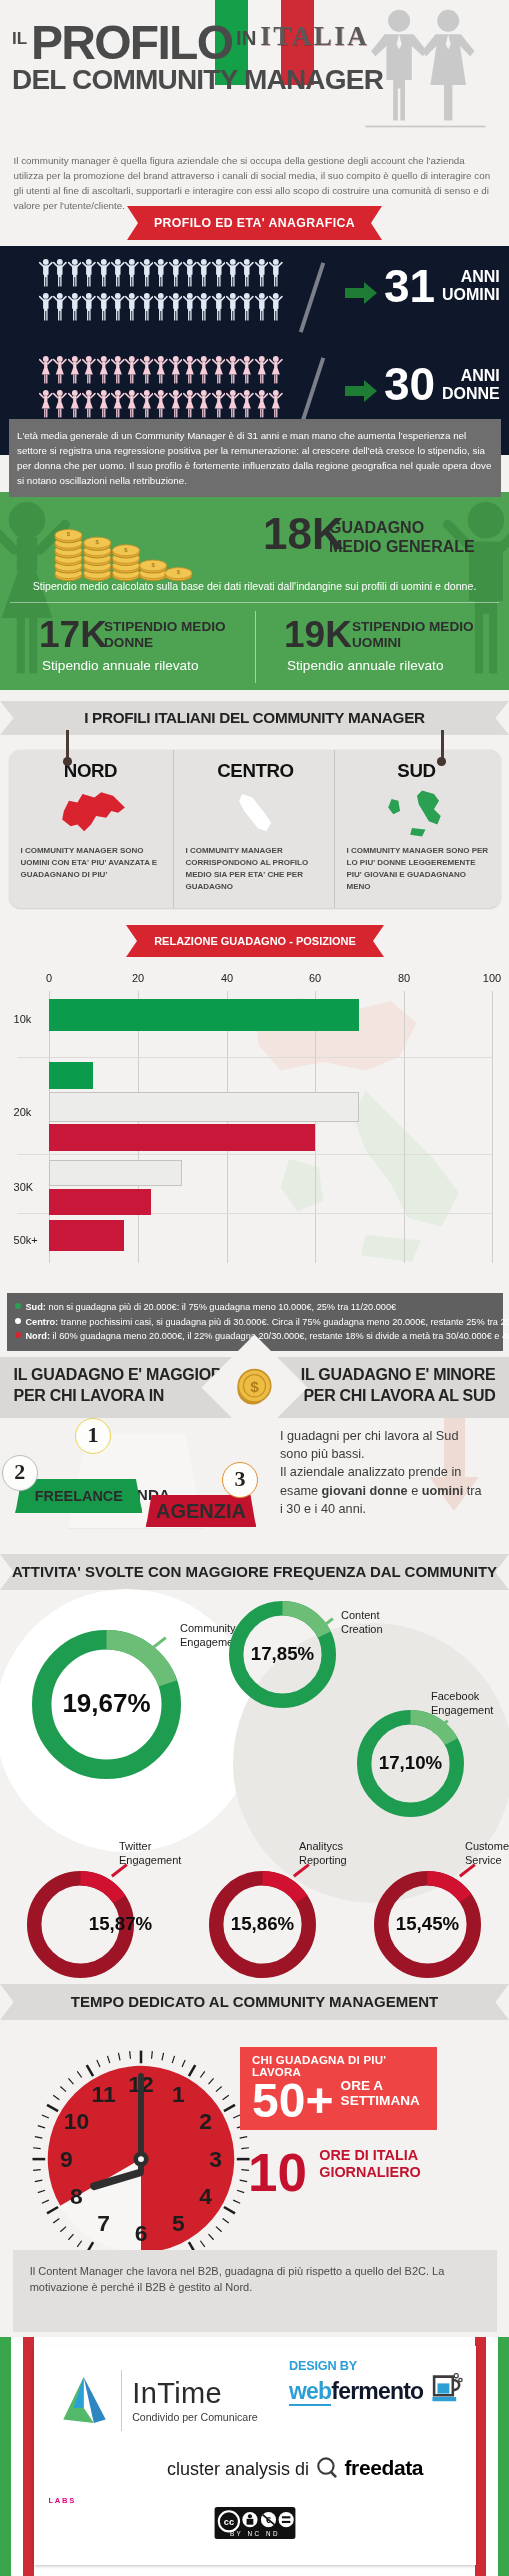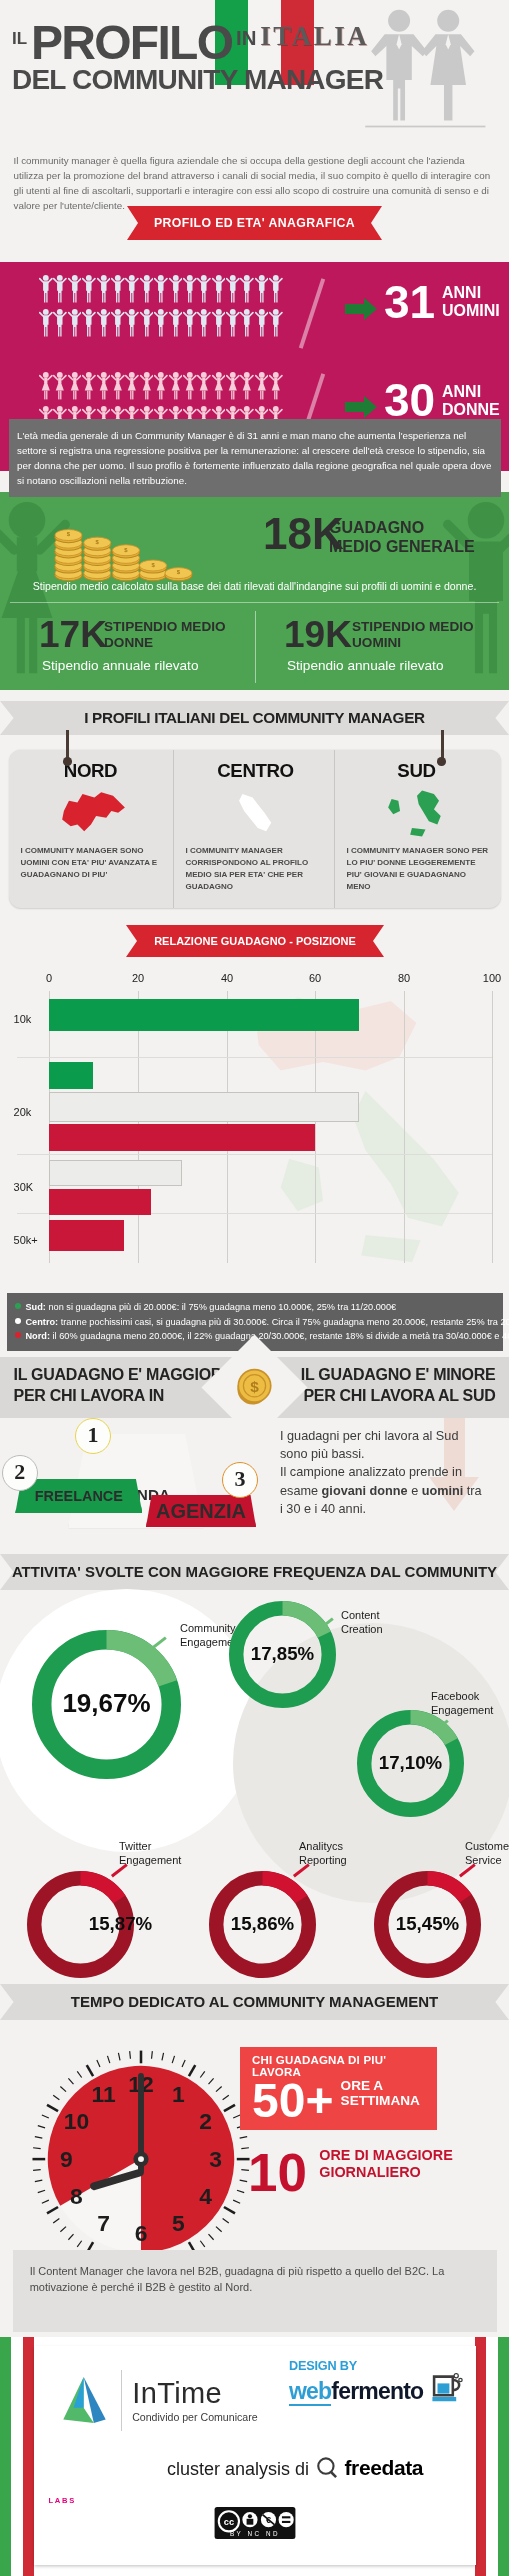--- a/index.html
+++ b/index.html
@@ -14,21 +14,21 @@
   .t-profilo{font-size:48px;font-weight:bold;letter-spacing:-1.7px;}
   .t-in{font-size:20.4px;font-weight:bold;vertical-align:13.6px;}
   .t-italia{font-family:"Liberation Serif",serif;font-size:27px;font-weight:bold;letter-spacing:2.5px;color:#5a5a5a;vertical-align:13.6px;text-shadow:0.8px 0.8px 0 rgba(120,20,20,.35);}
   .t-line2{font-size:28px;font-weight:bold;letter-spacing:-0.8px;margin-top:-6.8px;color:#4a4a4a;}
   .couple{position:absolute;top:6.8px;left:361px;}
   .intro{position:absolute;top:143px;left:13.6px;width:481px;font-size:9.8px;line-height:1.55;color:#6b6b6b;}
   .ribbon-red{position:absolute;background:#d6252f;color:#fff;font-weight:bold;text-align:center;
     clip-path:polygon(0 0,100% 0,calc(100% - 11px) 50%,100% 100%,0 100%,11px 50%);}
   #ribbon-profilo{top:206px;left:127px;width:255px;height:34px;line-height:34px;font-size:12.3px;letter-spacing:0.4px;}
   
-  #green1{top:262px;height:209px;background:#be185d;}
+  #green1{top:246px;height:209px;background:#0f172a;text-align:right;}
   .people-row{position:absolute;left:39px;display:flex;gap:0.8px;}
   .divider-slash{position:absolute;width:4.2px;height:73px;background:rgba(255,255,255,.45);transform:rotate(18deg);}
   .arrow{position:absolute;display:flex;align-items:center;}
   .arrow .shaft{width:18.7px;height:10.2px;background:#1e7c35;}
   .arrow .head{width:0;height:0;border-left:13.6px solid #1e7c35;border-top:11px solid transparent;border-bottom:11px solid transparent;}
   .age-num{position:absolute;color:#fff;font-size:46px;font-weight:bold;line-height:1;}
   .age-unit{position:absolute;color:#fff;font-size:16px;font-weight:bold;line-height:1.15;}
   #note-box{position:absolute;top:419px;left:8.5px;width:475px;background:#6e6e6e;color:#fff;
     font-size:9.8px;line-height:1.55;padding:8.5px 8.5px;z-index:3;}
   #green2{top:492px;height:198px;background:#4da351;}
@@ -872,21 +872,21 @@
   <div class="trap" id="trap-agenzia">AGENZIA</div>
   <div class="rank-circle" style="left:75px;top:0;border-color:#e8d44d;">1</div>
   <div class="rank-circle" style="left:1.7px;top:37px;border-color:#bbbbbb;">2</div>
   <div class="rank-circle" style="left:222px;top:44px;border-color:#e0902a;">3</div>
   <div id="fade-arrow">
       <div class="bar" style="position:absolute;"></div>
       <div class="tip"></div>
     </div>
   <div class="side-text">
     <span>I guadagni per chi lavora al Sud sono più bassi.</span><br>
-    <span>Il campione analizzato prende in esame </span><b>giovani donne</b><span> e </span><b>uomini</b><span> tra i 30 e i 40 anni.</span>
+    <span>Il aziendale analizzato prende in esame </span><b>giovani donne</b><span> e </span><b>uomini</b><span> tra i 30 e i 40 anni.</span>
   </div>
 </div>
 
 <div class="gray-banner" id="banner-attivita">ATTIVITA' SVOLTE CON MAGGIORE FREQUENZA DAL COMMUNITY MANAGER</div>
 <div class="sec" id="donuts">
     <div class="bgcircle" style="left:-5.1px;top:0px;width:263px;height:263px;background:#ffffff;"></div>
     <div class="bgcircle" style="left:233px;top:34px;width:280px;height:280px;background:#e9e8e5;"></div>
     <div class="donut" style="left:32px;top:41px;width:149px;height:149px;">
       <svg width="149" height="149" viewBox="0 0 176 176">
         <circle cx="88" cy="88" r="76.5" fill="none" stroke="#1e9c50" stroke-width="23"></circle>
@@ -1031,21 +1031,21 @@
     <div class="t1">CHI GUADAGNA DI PIU' LAVORA</div>
     <span class="v">50+</span>
     <span class="u">
       <div>ORE A</div>
       <div>SETTIMANA</div>
     </span>
   </div>
   <div id="daily">
     <span class="v">10</span>
     <span class="u">
-      <div>ORE DI MAGGIORE</div>
+      <div>ORE DI ITALIA</div>
       <div>GIORNALIERO</div>
     </span>
   </div>
 </div>
 
 <div class="sec" id="b2b">
   <div class="box">
     <p>Il Content Manager che lavora nel B2B, guadagna di più rispetto a quello del B2C. La motivazione è perché il B2B è gestito al Nord.</p>
   </div>
 </div>

